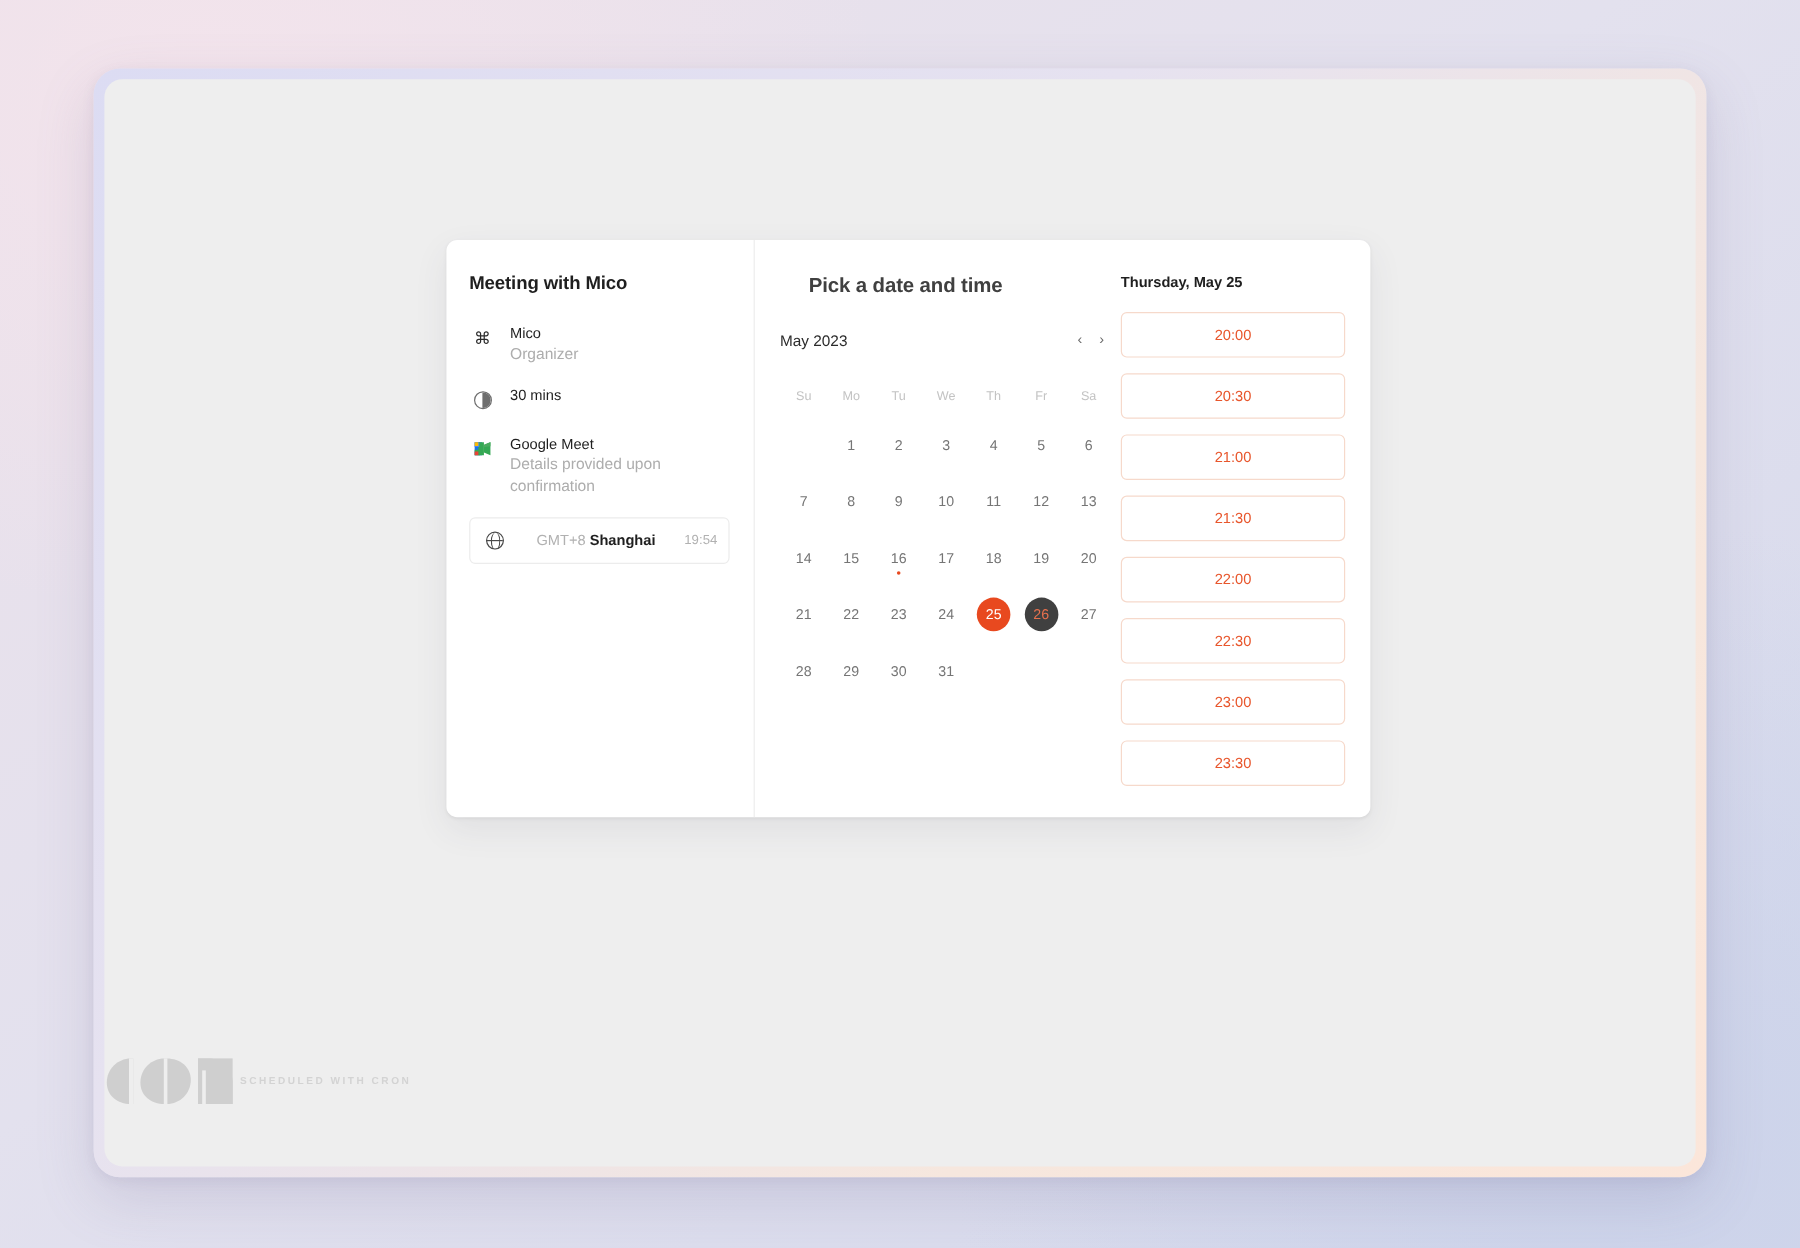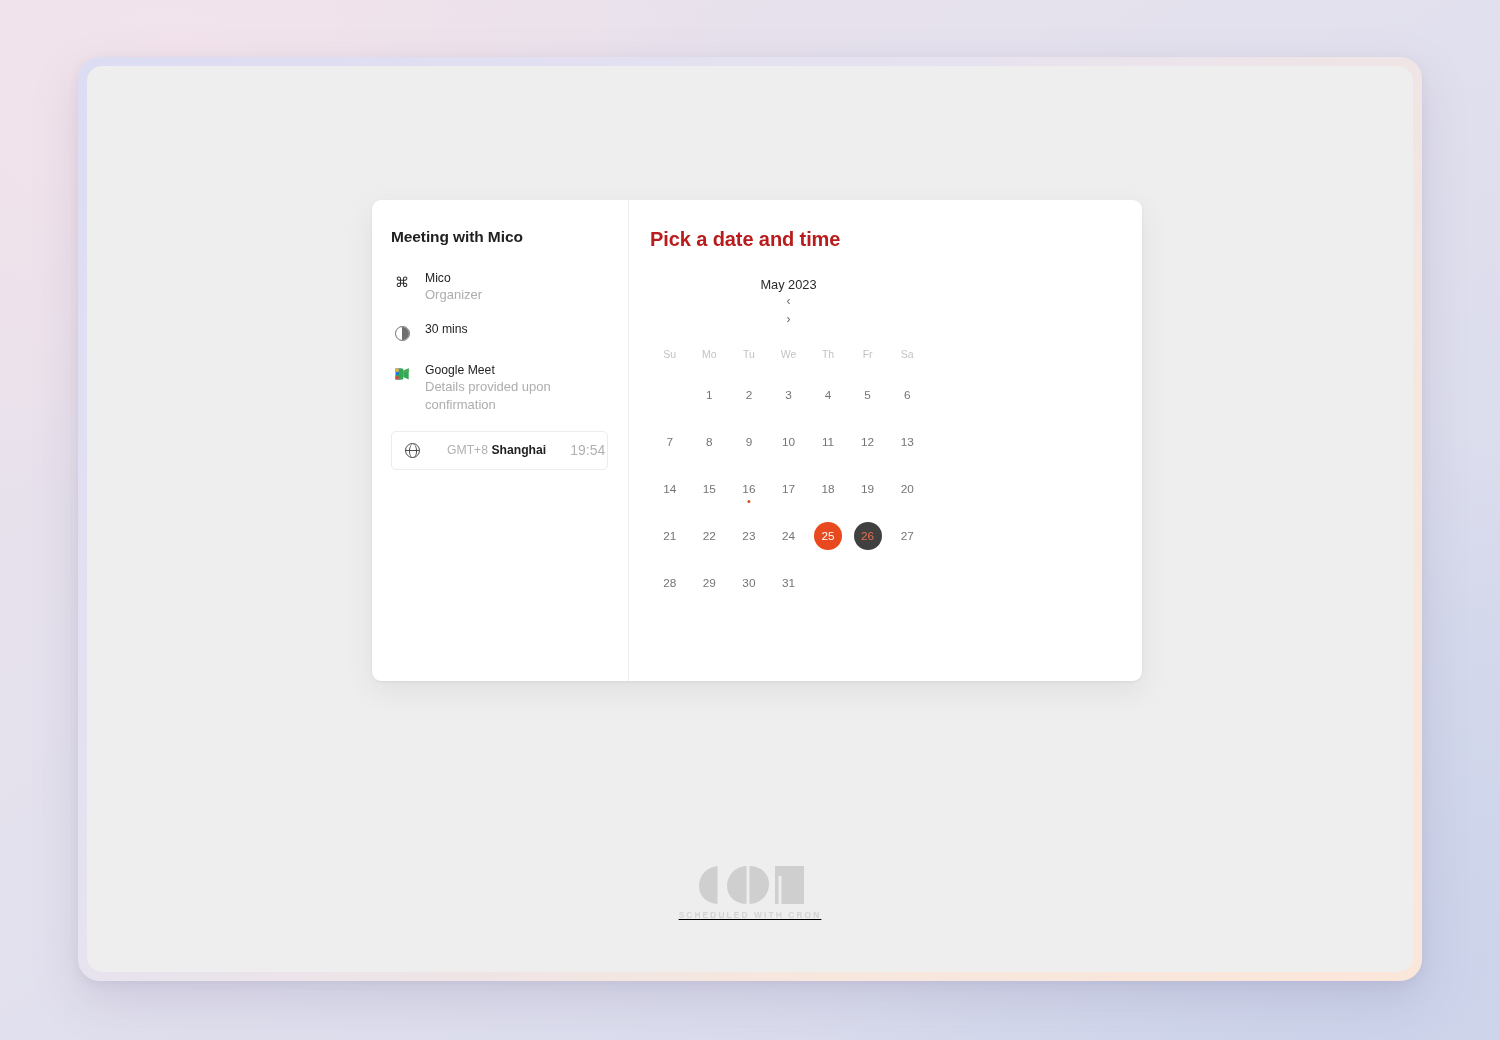--- a/index.html
+++ b/index.html
@@ -135,41 +135,41 @@
     display:flex;
     align-items:center;
     gap:24px;
     border:1px solid #ececec;
     border-radius:5px;
     padding:7px 10px 7px 9px;
     margin-top:2px;
   }
   .tz-label { font-size:12.2px; color:#b1b1b1; flex:1; white-space:nowrap; }
   .tz-label b { color:#1f1f1f; font-weight:700; }
-  .tz-time { font-size:14px; color:#b1b1b1; }
+  .tz-time { font-size:11px; color:#b1b1b1; }
 
   
   .mid-panel {
     flex:1 1 auto;
     padding:28px 0 0 21px;
     min-width:0;
   }
   .pick-title {
-    font-size:20px;
+    font-size:17px;
     font-weight:700;
-    color:#b91c1c;
+    color:#404040;
     letter-spacing:-.1px;
     margin-bottom:26px;
+    margin-left:24px;
   }
   .cal-head {
     display:flex;
     align-items:center;
     width:277px;
-    margin-bottom:14px;
-    flex-direction:column;
+    margin-bottom:26px;
   }
   .cal-month {
     font-size:12.8px;
     color:#2b2b2b;
     font-weight:400;
     flex:1;
   }
   .nav-btn {
     width:18px; height:18px;
     display:flex; align-items:center; justify-content:center;
@@ -251,24 +251,23 @@
     background:#fff;
     cursor:pointer;
   }
 
   
   .footer {
     position:absolute;
     left:0; right:0;
     bottom:52px;
     display:flex;
-    flex-direction:column;
+    flex-direction:row;
     align-items:center;
     gap:6px;
-    text-decoration:underline;
   }
   .logo-mark { display:block; }
   .footer-text {
     font-size:8.4px;
     letter-spacing:2.1px;
     color:#d3d3d3;
     font-weight:700;
   }
 </style>
 </head>
@@ -440,20 +439,33 @@
             </div>
             <div class="day-cell">
               <div class="day">30</div>
             </div>
             <div class="day-cell">
               <div class="day">31</div>
             </div>
           </div>
       </div>
 
+      <div class="right-panel">
+        <div class="slot-date">Thursday, May 25</div>
+        <div id="slot-list">
+            <div class="slot">20:00</div>
+            <div class="slot">20:30</div>
+            <div class="slot">21:00</div>
+            <div class="slot">21:30</div>
+            <div class="slot">22:00</div>
+            <div class="slot">22:30</div>
+            <div class="slot">23:00</div>
+            <div class="slot">23:30</div>
+          </div>
+      </div>
 
     </div>
 
     <div class="footer">
       <svg class="logo-mark" width="107" height="40" viewBox="0 0 107 40">
         <path d="M24 2h-2C10.9 2 2 10.9 2 22s8.9 18 20 18h2V2z" fill="#cfcfcf"></path>
         <rect x="20.5" y="2" width="3.5" height="38" fill="#eeeeee"></rect>
         <path d="M52 2h-2C38.9 2 30 10.9 30 22s8.9 18 20 18h2C63.1 40 72 31.1 72 20S63.1 2 52 2z" fill="#cfcfcf"></path>
         <rect x="49.5" y="2" width="3" height="38" fill="#eeeeee"></rect>
         <path d="M78 2v38h4V12h21v28h4V22c0-11.1-8.9-20-20-20H78z" fill="#cfcfcf"></path>

